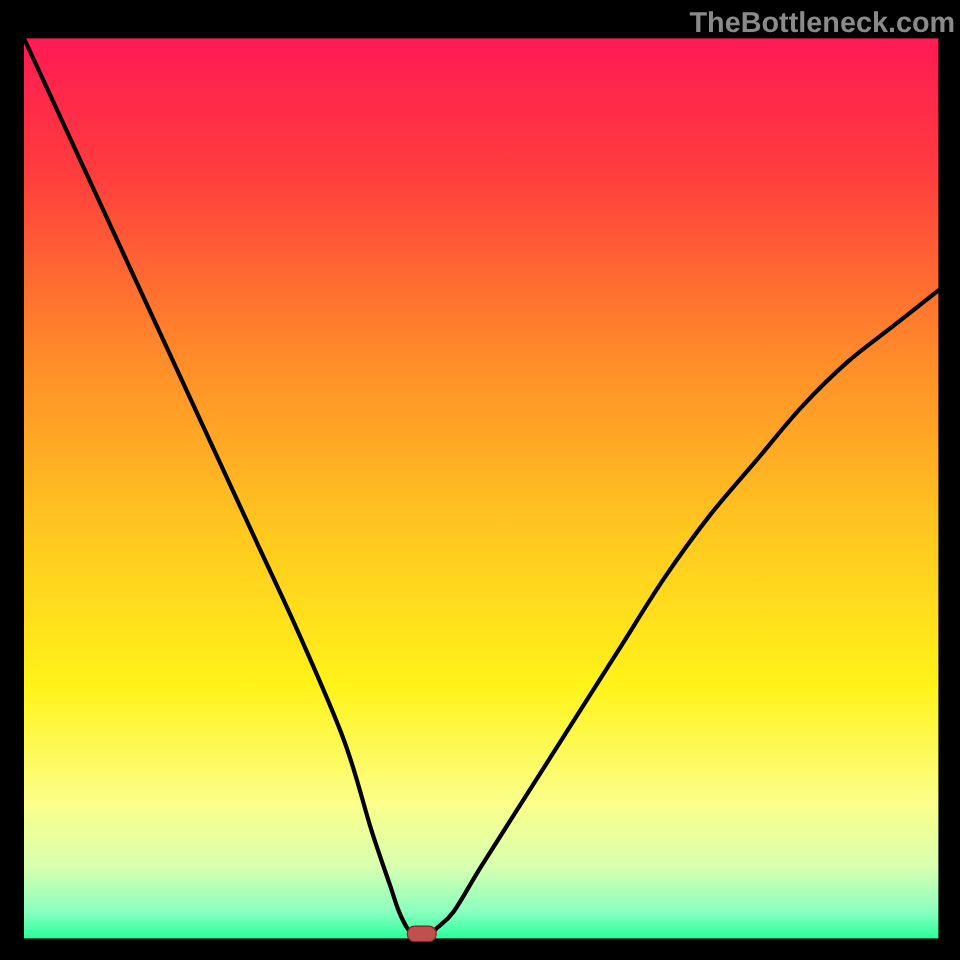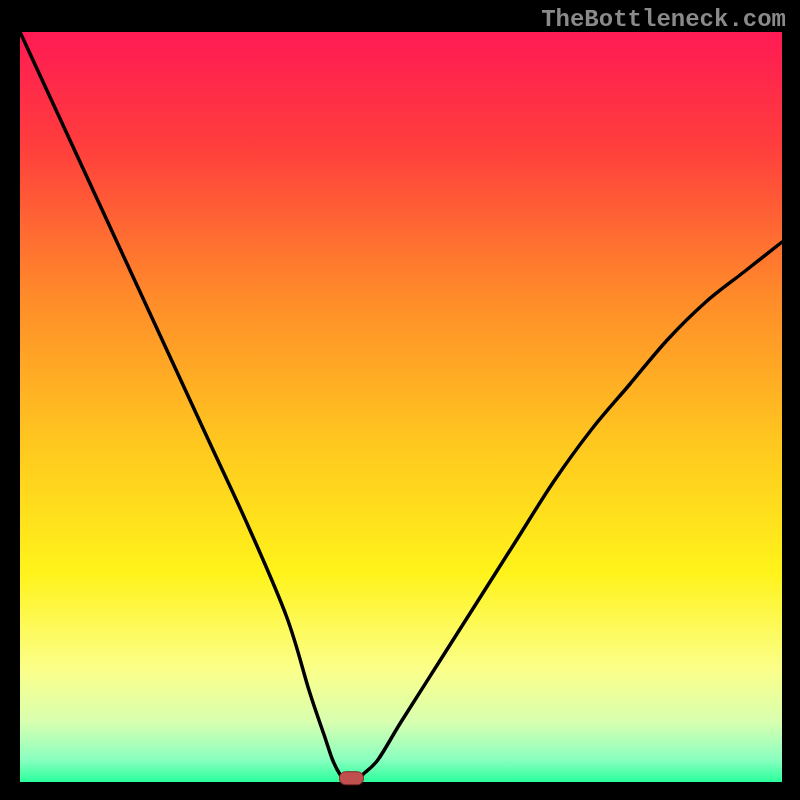--- a/index.html
+++ b/index.html
@@ -9,22 +9,22 @@
   }
   .chart-container {
     position: relative;
     width: 800px;
     height: 800px;
     background: #000;
   }
   .watermark {
     position: absolute;
     top: 6px;
-    right: 14px;
-    font-family: Liberation Mono, monospace;
+    right: 4px;
+    font-family: Liberation Sans, sans-serif;
     font-size: 24px;
     font-weight: bold;
     color: #8a8a8a;
     z-index: 10;
   }
   svg {
     display: block;
   }
 </style>
 </head>

